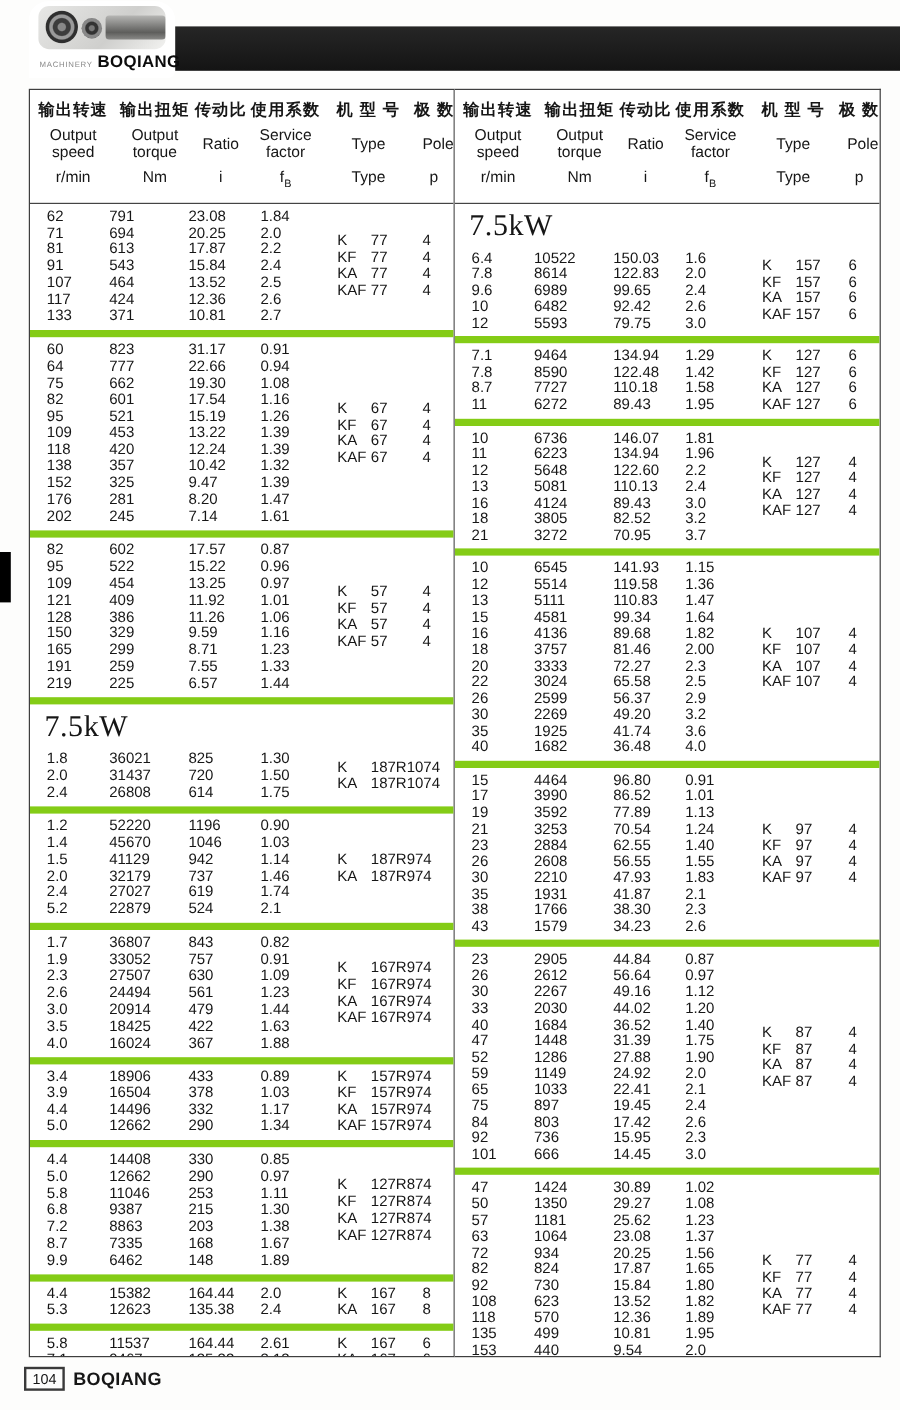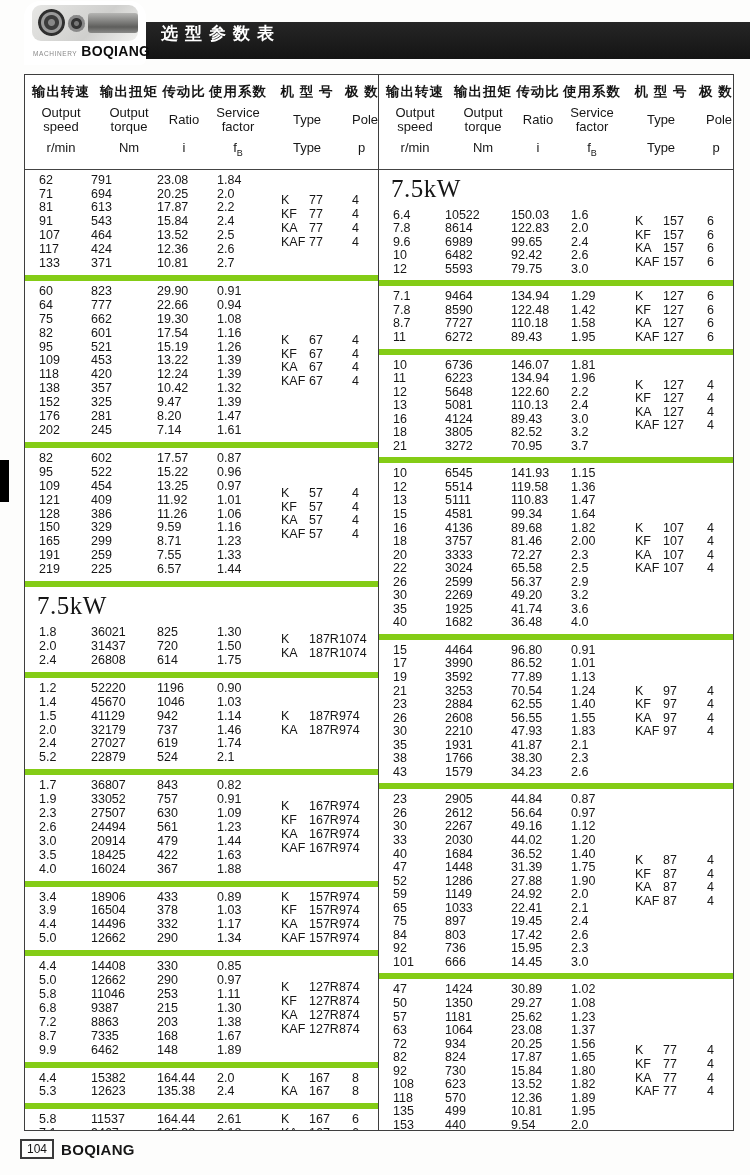--- a/index.html
+++ b/index.html
@@ -84,21 +84,20 @@
 
   
   .footer { position:absolute; left:20px; bottom:16px; display:flex; align-items:center; gap:7px; }
   .page-box { border:2px solid #3a3a3a; padding:0 5px; font-size:12px; line-height:16px; }
   .brand-footer { font-size:15px; font-weight:800; letter-spacing:0.3px; }
 </style>
 </head>
 <body>
 
 <div class="topbar">
-  <div class="title-cn">选型参数表</div>
 </div>
 
 <div class="logo">
   <div class="logo-img">
     <div class="gear-big"></div>
     <div class="gear-small"></div>
     <div class="motor-body"></div>
   </div>
   <div class="logo-text">
     <span class="machinery">MACHINERY</span>
@@ -188,21 +187,21 @@
               <span class="t-series">KAF</span>
               <span class="t-size">77</span>
               <span class="t-pole">4</span>
             </div>
           </div>
         </div>
         <div class="block">
           <div class="block-rows">
             <div class="cell">60</div>
             <div class="cell">823</div>
-            <div class="cell">29.90</div>
+            <div class="cell">31.17</div>
             <div class="cell">0.91</div>
             <div class="cell">64</div>
             <div class="cell">777</div>
             <div class="cell">22.66</div>
             <div class="cell">0.94</div>
             <div class="cell">75</div>
             <div class="cell">662</div>
             <div class="cell">19.30</div>
             <div class="cell">1.08</div>
             <div class="cell">82</div>

